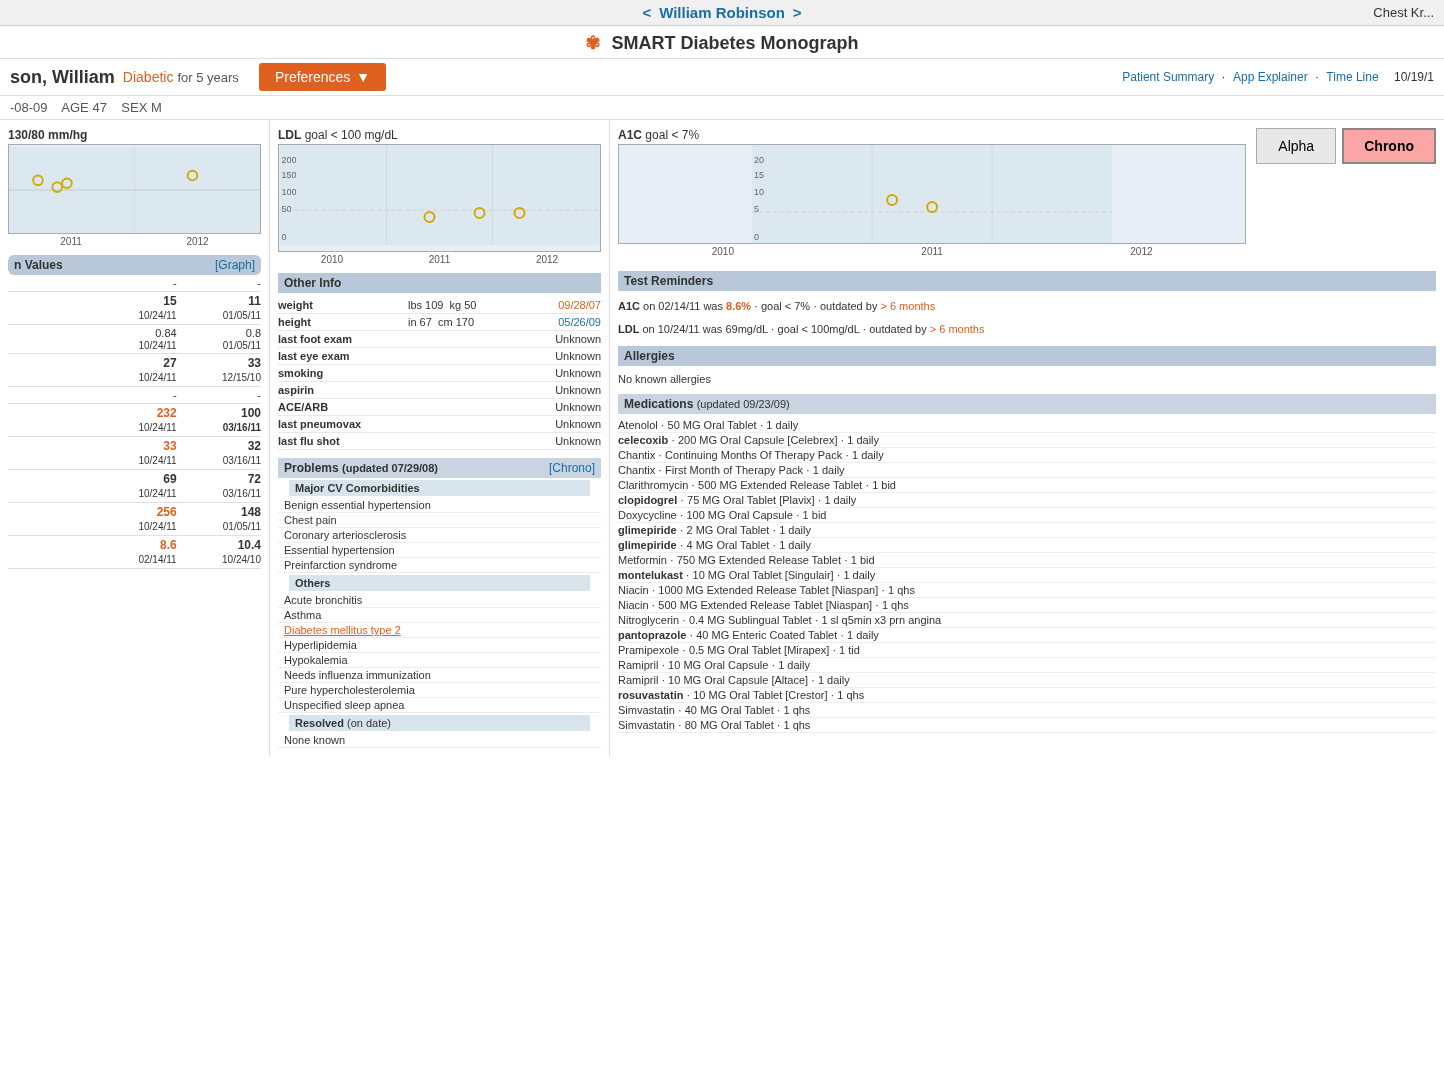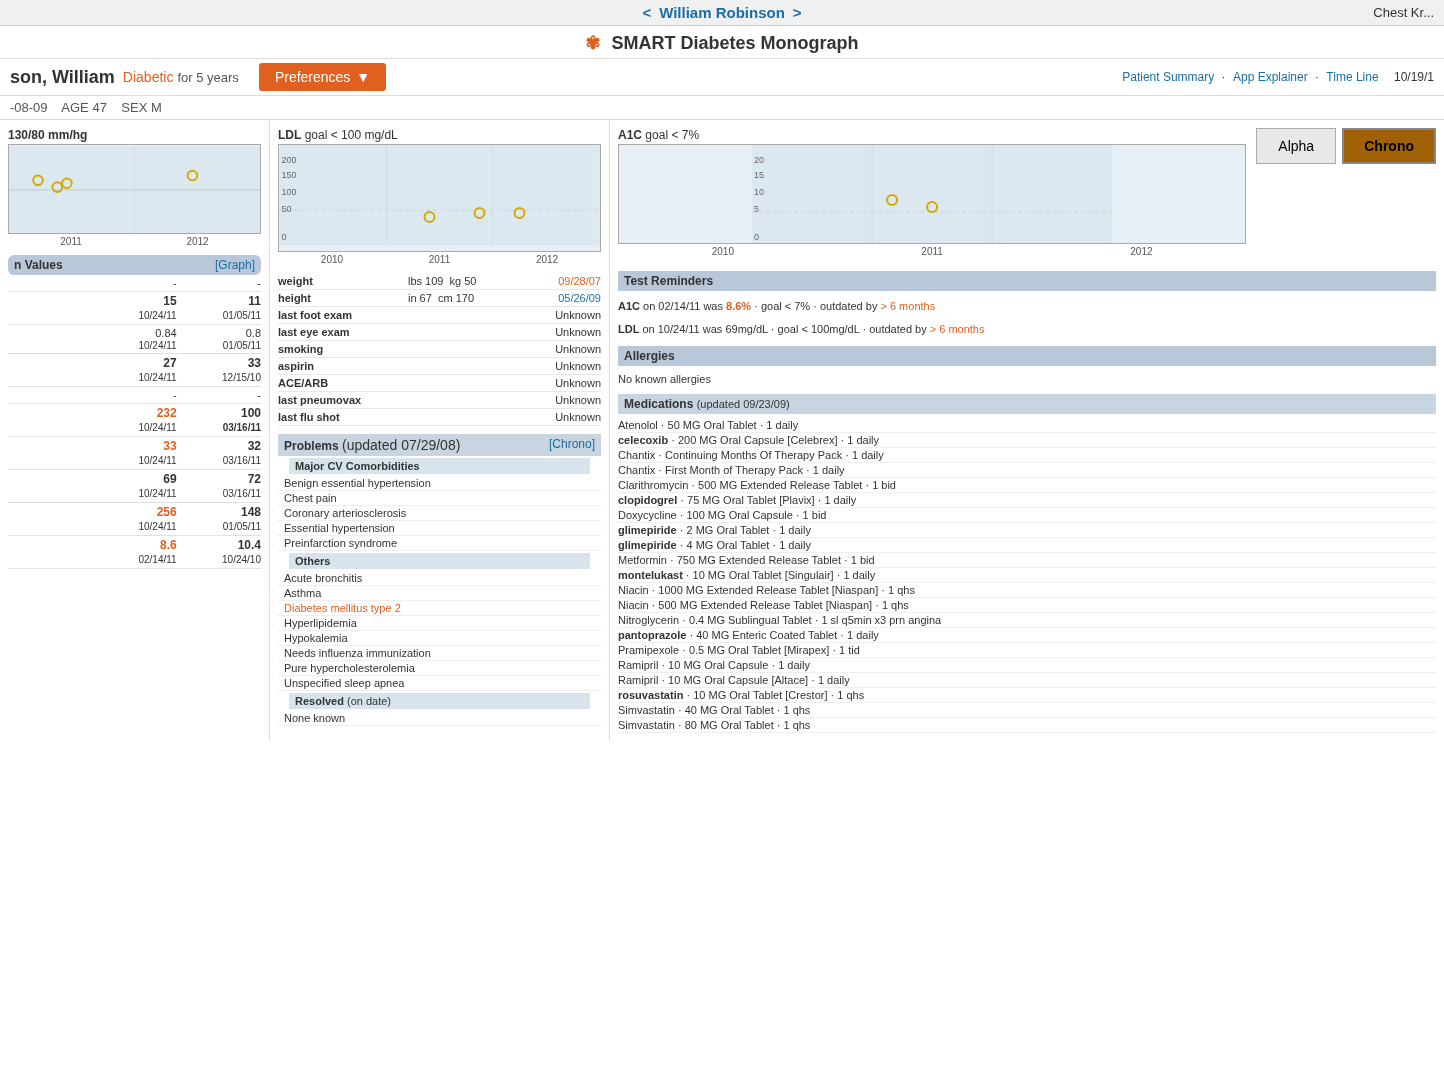--- a/index.html
+++ b/index.html
@@ -251,21 +251,21 @@
     .view-btn {
       background: #e8e8e8;
       border: 1px solid #aaa;
       padding: 8px 20px;
       font-size: 14px;
       cursor: pointer;
       text-align: center;
       min-width: 80px;
     }
     .view-btn.active {
-      background: #a16207;
+      background: #fca5a5;
       border: 2px solid #888;
       font-weight: bold;
     }
 
     .meds-section { margin-top: 4px; }
 
     .right-top-row {
       display: flex;
       align-items: flex-start;
     }
@@ -423,20 +423,21 @@
           <line x1="213" y1="0" x2="213" y2="100" stroke="#ccc" stroke-width="0.5"></line>
         </svg>
       </div>
       <div class="chart-axis-labels">
         <span>2010</span>
         <span>2011</span>
         <span>2012</span>
       </div>
     </div>
 
+    <div class="section-header">Other Info</div>
     <div class="info-table">
       <div class="info-row">
         <span class="info-label">weight</span>
         <span class="info-val">lbs 109 &nbsp;kg 50</span>
         <span class="info-date orange">09/28/07</span>
       </div>
       <div class="info-row">
         <span class="info-label">height</span>
         <span class="info-val">in 67 &nbsp;cm 170</span>
         <span class="info-date blue">05/26/09</span>
@@ -472,33 +473,33 @@
         <span class="info-date">Unknown</span>
       </div>
       <div class="info-row">
         <span class="info-label">last flu shot</span>
         <span class="info-val"></span>
         <span class="info-date">Unknown</span>
       </div>
     </div>
 
     <div class="problems-header">
-      <span><strong>Problems</strong> <span style="font-weight:normal;font-size:14px;">(updated 07/29/08)</span></span>
+      <span><strong>Problems</strong> <span style="font-weight:bold;font-size:11px;">(updated 07/29/08)</span></span>
       <span class="chrono-link">[Chrono]</span>
     </div>
     <div class="problems-subheader">Major CV Comorbidities</div>
     <div class="problem-item">Benign essential hypertension</div>
     <div class="problem-item">Chest pain</div>
     <div class="problem-item">Coronary arteriosclerosis</div>
     <div class="problem-item">Essential hypertension</div>
     <div class="problem-item">Preinfarction syndrome</div>
     <div class="problems-subheader">Others</div>
     <div class="problem-item">Acute bronchitis</div>
     <div class="problem-item">Asthma</div>
-    <div class="problem-item highlight" style="color:#e06020;">Diabetes mellitus type 2</div>
+    <div class="problem-item highlight" style="color:#e06020;text-decoration:underline;">Diabetes mellitus type 2</div>
     <div class="problem-item">Hyperlipidemia</div>
     <div class="problem-item">Hypokalemia</div>
     <div class="problem-item">Needs influenza immunization</div>
     <div class="problem-item">Pure hypercholesterolemia</div>
     <div class="problem-item">Unspecified sleep apnea</div>
     <div class="problems-subheader"><strong>Resolved</strong> <span style="font-weight:normal;">(on date)</span></div>
     <div class="problem-item">None known</div>
   </div>
 
   <div class="right-panel">

